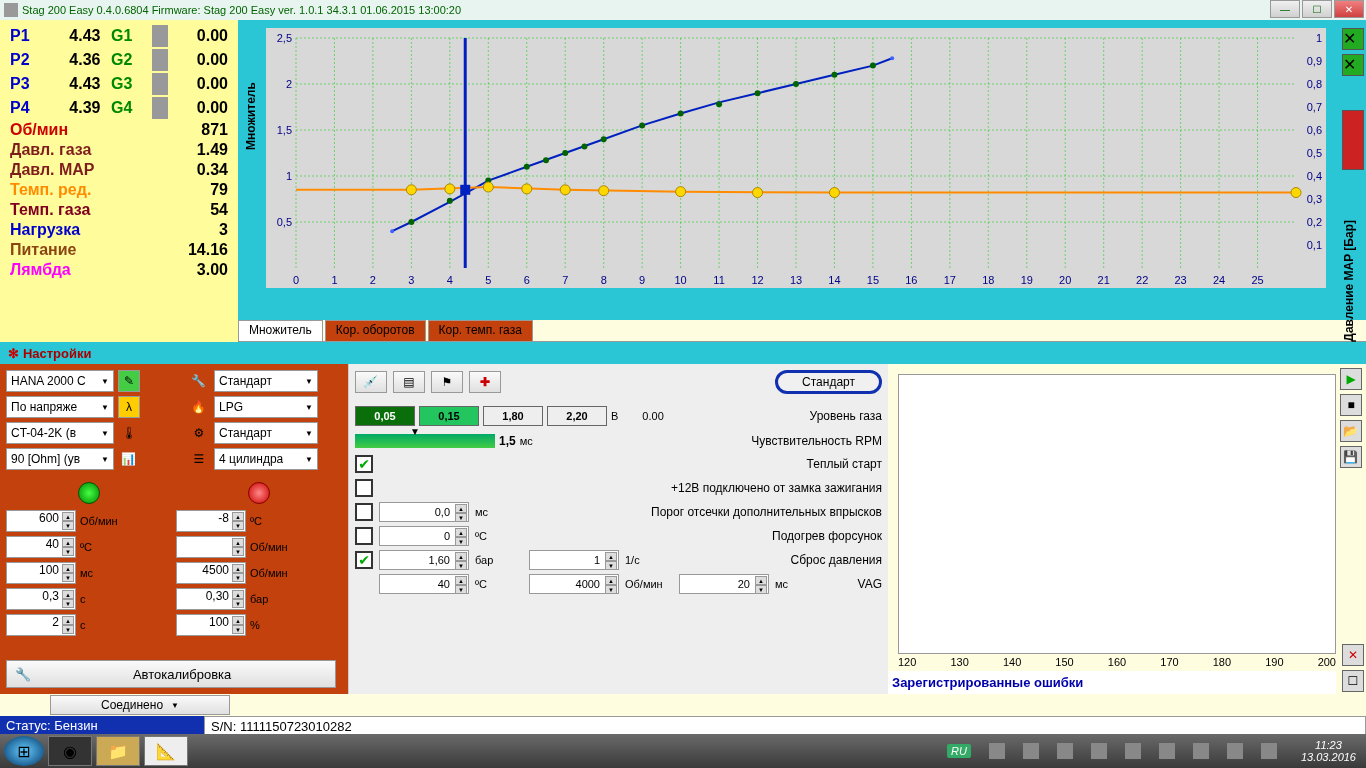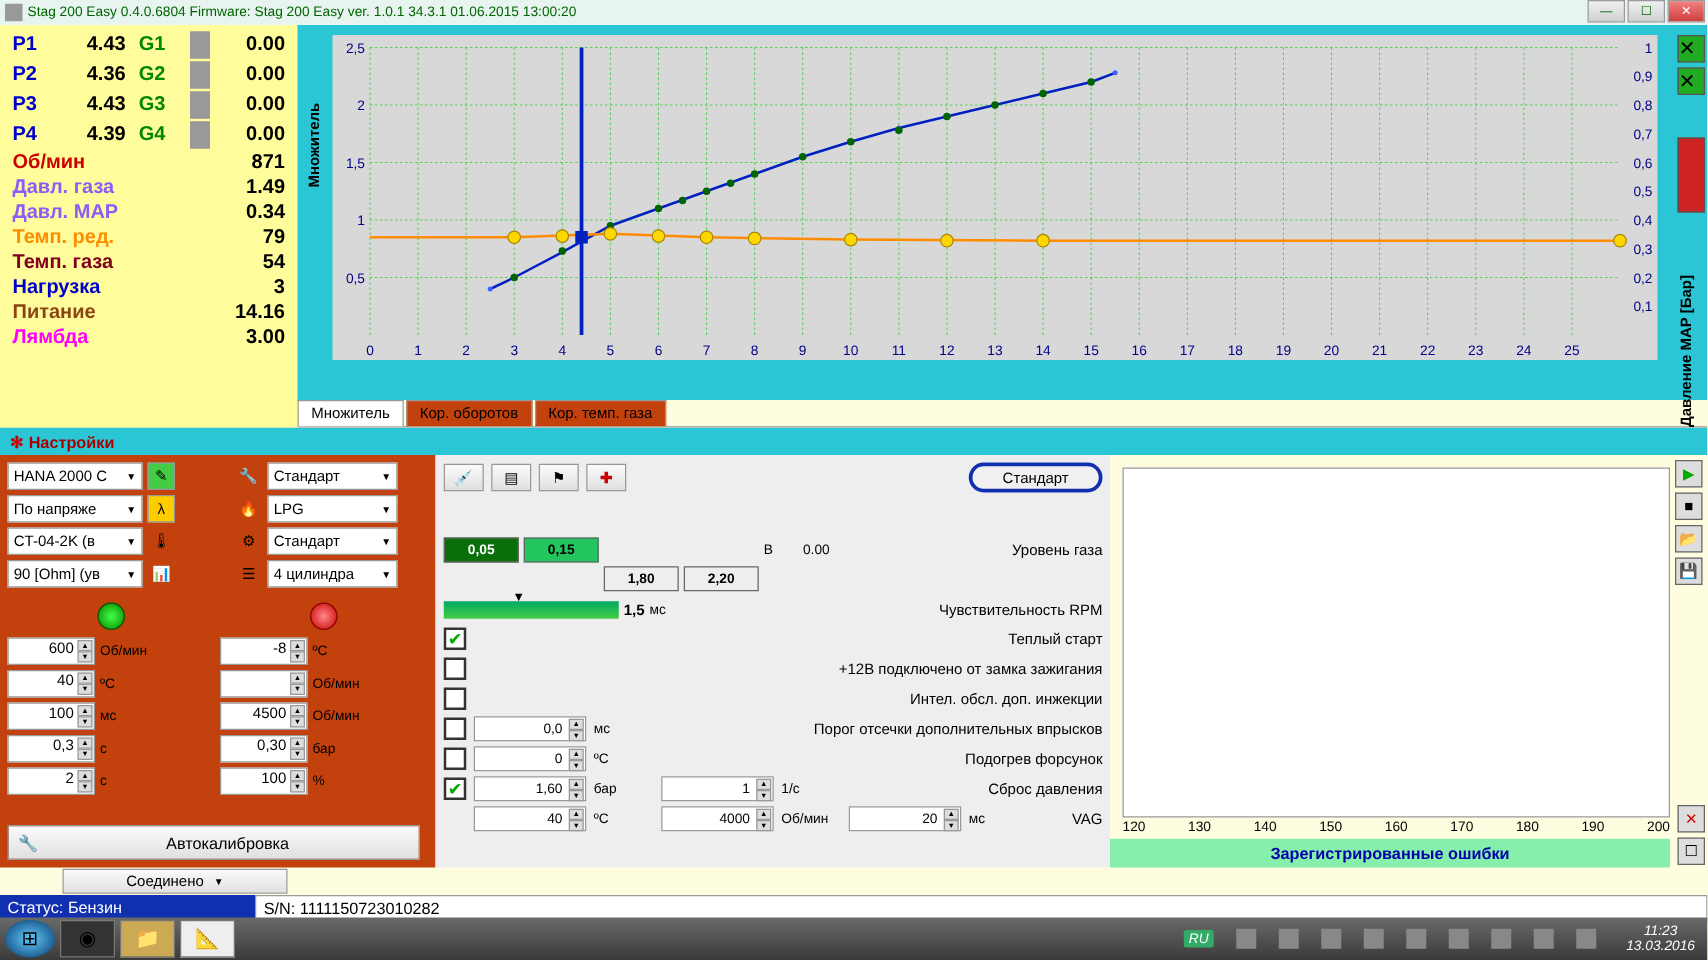--- a/index.html
+++ b/index.html
@@ -14,21 +14,21 @@
 .left-panel { width: 238px; background: #fffc9c; padding: 4px; }
 .param-row { display: flex; justify-content: space-between; align-items: center; font-size: 16px; font-weight: bold; padding: 1px 6px; }
 .p-label { width: 30px; }
 .p-val { width: 50px; text-align: right; }
 .g-label { width: 30px; color: #008800; }
 .g-icon { width: 16px; height: 22px; background: #999; }
 .g-val { width: 50px; text-align: right; }
 .single-row { display: flex; justify-content: space-between; font-size: 16px; font-weight: bold; padding: 1px 6px; }
 .c-blue { color: #0000cc; }
 .c-red { color: #cc0000; }
-.c-dgreen { color: #8b5cf6; }
+.c-dgreen { color: #7f1d1d; }
 .c-orange { color: #ff8c00; }
 .c-brown { color: #8b4513; }
 .c-magenta { color: #ff00ff; }
 .c-darkred { color: #800020; }
 
 .chart-area { flex: 1; position: relative; background: #2bc6d6; padding: 8px 40px 8px 28px; }
 .chart-svg { width: 100%; height: 260px; background: #d8d8d8; display: block; }
 .chart-y-label { position: absolute; left: 6px; top: 130px; transform: rotate(-90deg); transform-origin: left top; font-size: 12px; font-weight: bold; }
 .chart-y2-label { position: absolute; right: 24px; top: 200px; transform: rotate(-90deg); transform-origin: right top; font-size: 12px; font-weight: bold; }
 .chart-x-label { text-align: center; font-size: 12px; font-weight: bold; padding: 2px; }
@@ -62,35 +62,35 @@
 .autocal-btn { width: 330px; height: 28px; border: 1px solid #999; background: linear-gradient(#fafafa,#e0e0e0); font-size: 13px; cursor: pointer; display: flex; align-items: center; padding: 0 8px; gap: 6px; margin-top: auto; }
 
 .settings-mid { width: 540px; background: #eee; padding: 6px; display: flex; flex-direction: column; gap: 4px; border-left: 1px solid #ccc; }
 .toolbar-row { display: flex; gap: 6px; align-items: center; }
 .tb-btn { width: 32px; height: 22px; border: 1px solid #999; background: linear-gradient(#fafafa,#e0e0e0); display: flex; align-items: center; justify-content: center; cursor: pointer; font-size: 12px; }
 .std-btn { margin-left: auto; padding: 2px 24px; border: 3px solid #1030b0; border-radius: 12px; background: #f0f0f0; font-size: 12px; cursor: pointer; }
 .level-bar { display: flex; align-items: center; gap: 4px; margin-top: 8px; }
 .level-seg { height: 20px; border: 1px solid #666; display: flex; align-items: center; justify-content: center; font-size: 11px; font-weight: bold; }
 .seg-green-dark { background: #0a6e0a; color: #fff; width: 60px; }
 .seg-green-mid { background: #22c55e; width: 60px; }
-.seg-plain { width: 60px; margin-top: 47px; }
+.seg-plain { width: 60px; }
 .level-label { margin-left: auto; font-size: 12px; }
 .sens-row { display: flex; align-items: center; gap: 4px; margin-top: 4px; }
 .sens-bar { width: 140px; height: 14px; background: linear-gradient(#0a6,#4c4); position: relative; }
 .sens-ptr { position: absolute; left: 55px; top: -8px; font-size: 10px; }
 .opt-row { display: flex; align-items: center; gap: 6px; height: 24px; }
 .chk { width: 18px; height: 18px; border: 2px solid #333; background: #fff; display: flex; align-items: center; justify-content: center; font-size: 14px; color: #0a0; cursor: pointer; }
 .opt-label { margin-left: auto; font-size: 12px; }
 .opt-field { width: 90px; height: 20px; border: 1px solid #999; background: #fff; text-align: right; padding-right: 18px; font-size: 11px; position: relative; display: flex; align-items: center; justify-content: flex-end; }
 .opt-unit { font-size: 11px; width: 48px; }
 
 .settings-right { flex: 1; background: #fffde0; position: relative; }
 .right-chart { position: absolute; inset: 10px 30px 40px 10px; background: #fff; border: 1px solid #999; }
 .right-axis { position: absolute; bottom: 26px; left: 10px; right: 30px; display: flex; justify-content: space-between; font-size: 11px; }
-.right-errors { position: absolute; bottom: 0; left: 0; right: 30px; text-align: center; font-size: 13px; font-weight: bold; color: #0000aa; background: #86efac; padding: 4px; }
+.right-errors { position: absolute; bottom: 0; left: 0; right: 30px; font-size: 13px; font-weight: bold; color: #0000aa; background: #ffffff; padding: 4px; }
 .right-side-icons { position: absolute; right: 2px; top: 4px; width: 24px; display: flex; flex-direction: column; gap: 4px; }
 .rsi { width: 22px; height: 22px; border: 1px solid #666; background: #ddd; cursor: pointer; display: flex; align-items: center; justify-content: center; font-size: 12px; }
 
 .conn-row { height: 22px; display: flex; align-items: center; }
 .conn-dd { width: 180px; margin-left: 50px; border: 1px solid #999; background: linear-gradient(#fafafa,#e0e0e0); font-size: 12px; padding: 2px 6px; display: flex; justify-content: center; align-items: center; cursor: pointer; }
 
 .status-row { height: 22px; display: flex; }
 .status-left { width: 204px; background: #1030b0; color: #fff; font-size: 13px; padding: 2px 6px; }
 .status-right { flex: 1; background: #fff; border: 1px solid #999; font-size: 13px; padding: 2px 6px; }
 
@@ -514,24 +514,20 @@
         <div class="opt-row">
           <div class="chk">✔</div>
           <span class="opt-label">Теплый старт</span>
         </div>
         <div class="opt-row">
           <div class="chk"></div>
           <span class="opt-label">+12В подключено от замка зажигания</span>
         </div>
         <div class="opt-row">
           <div class="chk"></div>
-          <span class="opt-label">Интел. обсл. доп. инжекции</span>
-        </div>
-        <div class="opt-row">
-          <div class="chk"></div>
           <div class="opt-field">0,0<div class="spinner">
               <div class="spin-btn">▲</div>
               <div class="spin-btn">▼</div>
             </div></div>
           <span class="opt-unit">мс</span>
           <span class="opt-label">Порог отсечки дополнительных впрысков</span>
         </div>
         <div class="opt-row">
           <div class="chk"></div>
           <div class="opt-field">0<div class="spinner">

